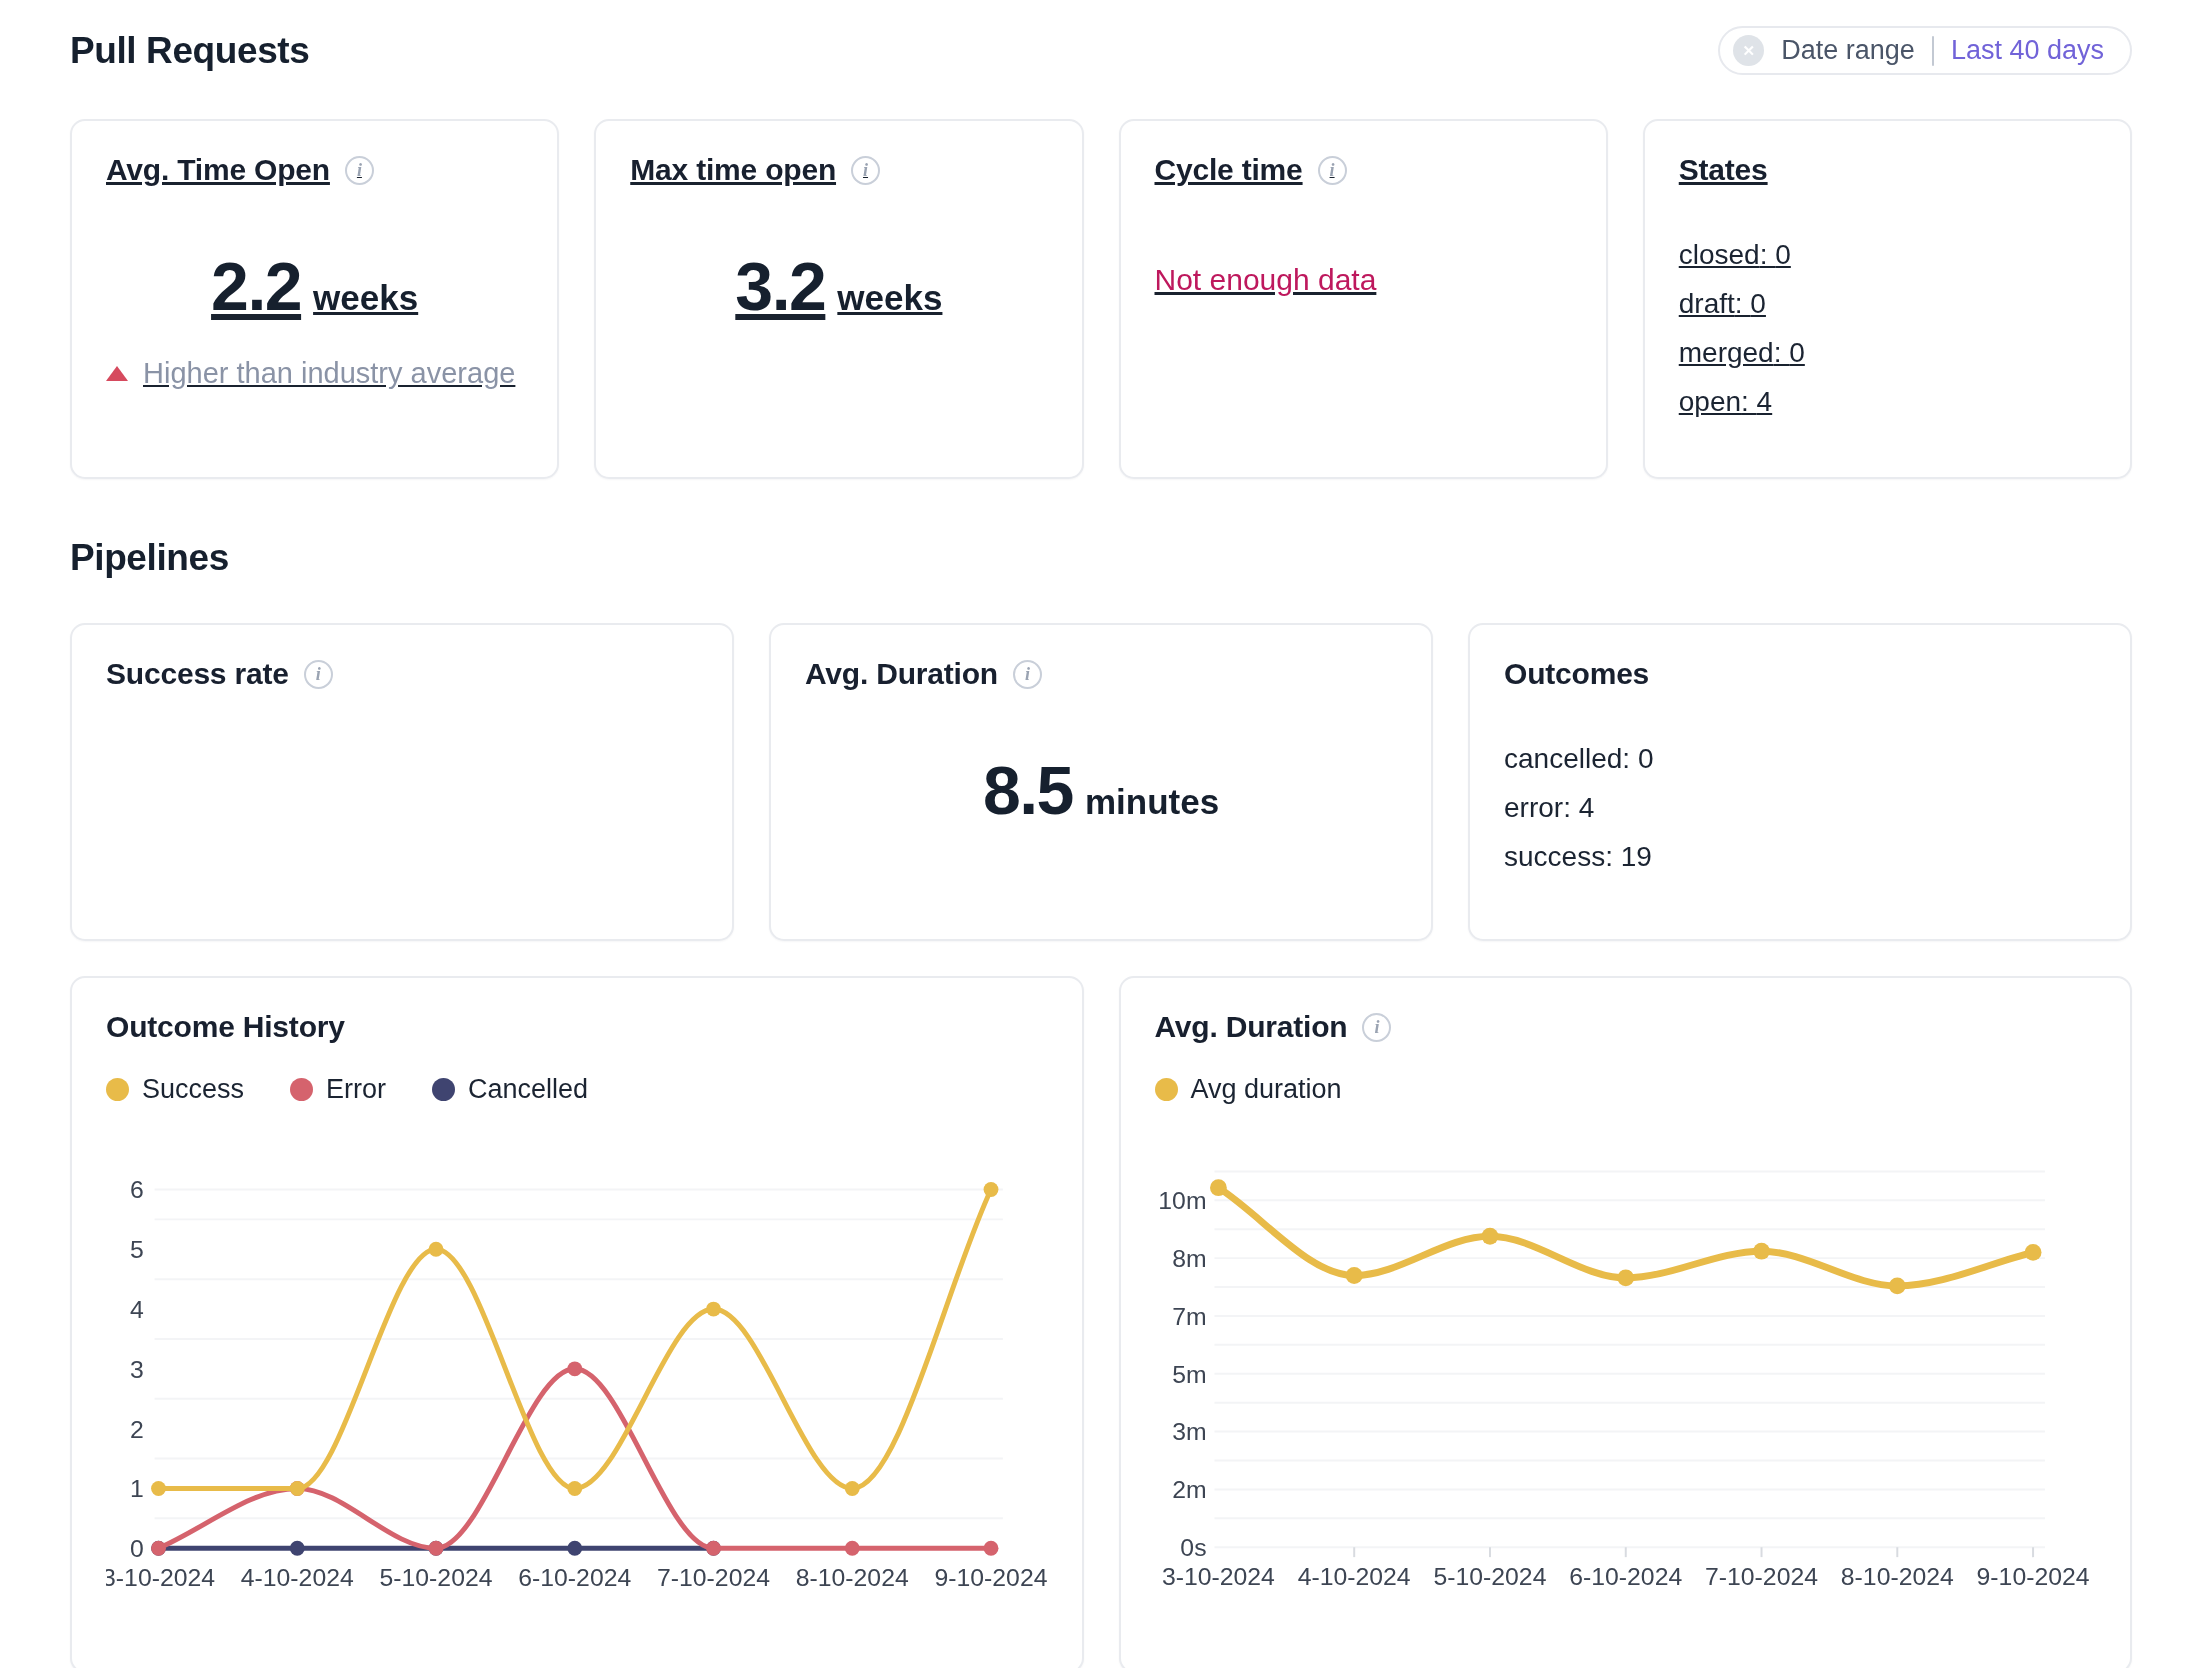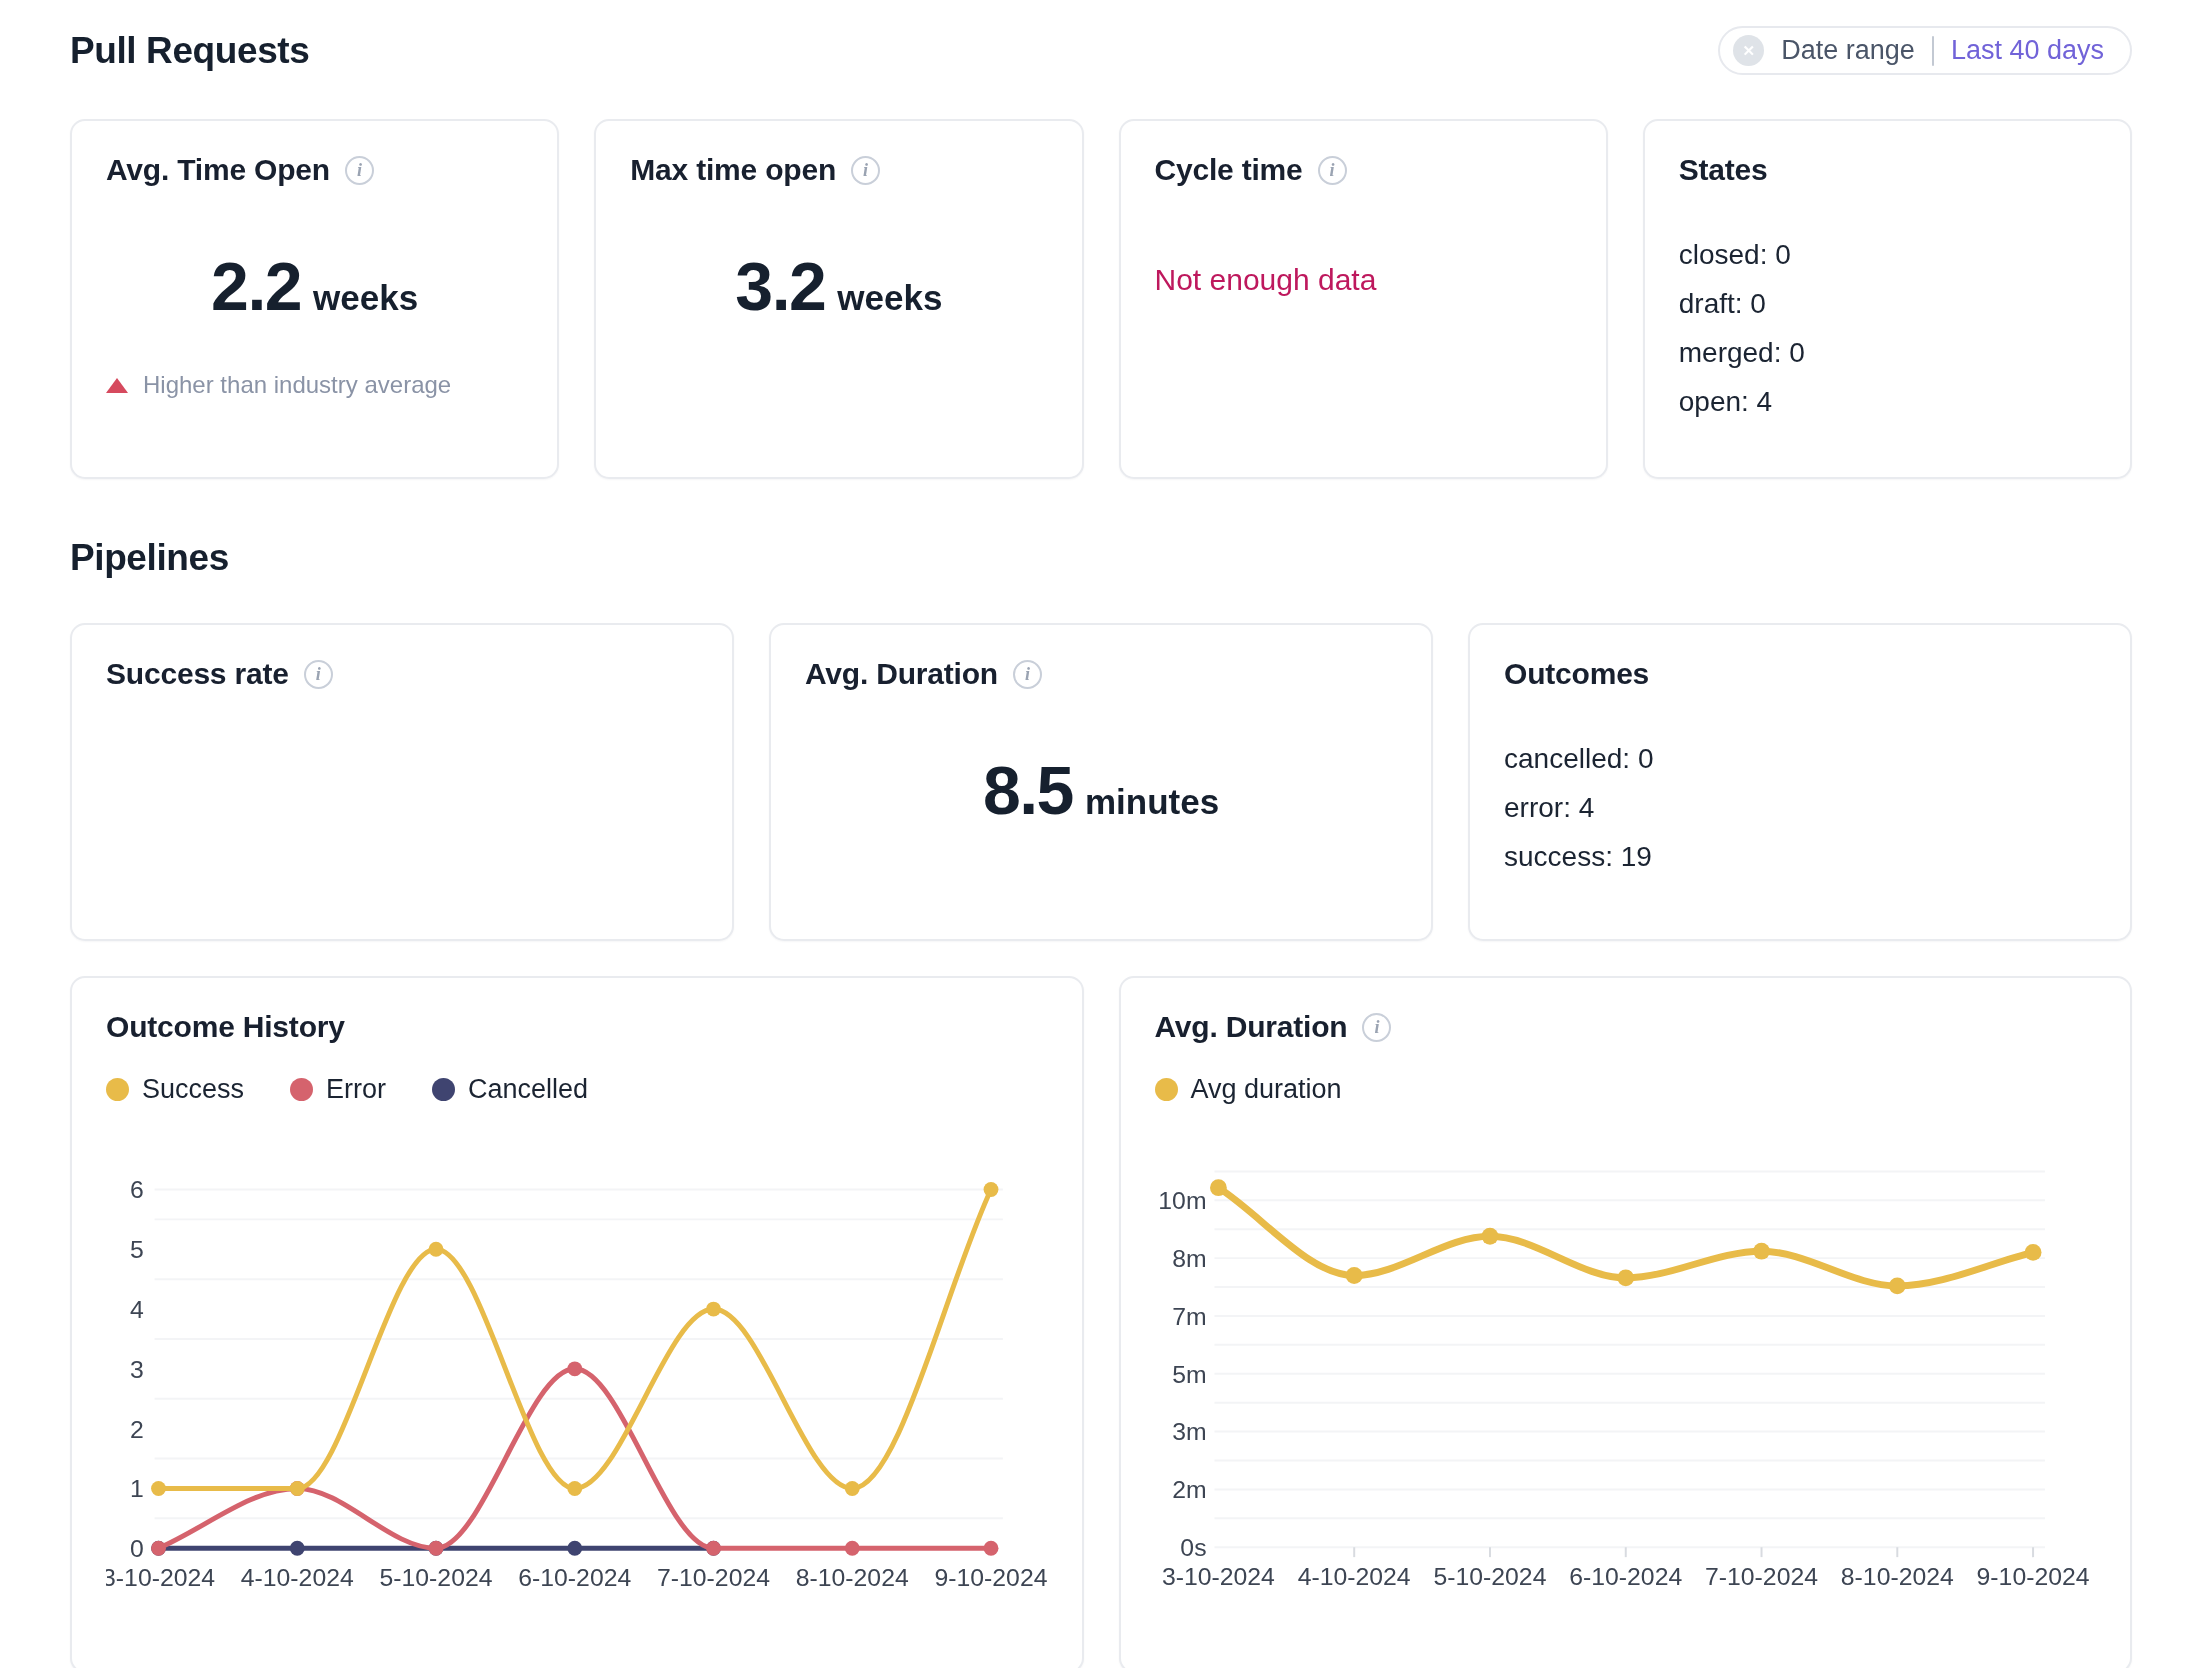--- a/index.html
+++ b/index.html
@@ -25,21 +25,21 @@
     display: flex; align-items: center; justify-content: center;
     font-size: 15px; font-weight: 700;
   }
   .pill-x::after { content: "✕"; }
   .pill-label { font-size: 27px; color: #4a5568; }
   .pill-sep { width: 2px; height: 30px; background: #c3c9d3; border-radius: 1px; }
   .pill-value { font-size: 27px; color: #7163d8; }
 
   
   .cards-row { display: grid; gap: 35px; margin-top: 44px; }
-  .row-pr { grid-template-columns: repeat(4, 1fr); }
+  .row-pr { grid-template-columns: repeat(4, 1fr); text-decoration: underline; }
   .row-pipelines { grid-template-columns: repeat(3, 1fr); }
   .charts-row { grid-template-columns: 1fr 1fr; margin-top: 35px; }
   .card {
     background: #fff;
     border: 2px solid #e9ebef;
     border-radius: 15px;
     padding: 32px 34px;
     box-shadow: 0 1px 2px rgba(16,24,40,0.04);
     display: flex; flex-direction: column;
   }
@@ -54,21 +54,21 @@
     color: #9aa3b2; display: flex; align-items: center; justify-content: center;
     font-family: "Liberation Serif", serif; font-style: italic; font-weight: 700; font-size: 18px;
     cursor: pointer; flex: none;
   }
   .info-icon::after { content: "i"; }
 
   .metric { display: flex; justify-content: center; align-items: baseline; gap: 12px; margin-top: 60px; }
   .metric-value { font-size: 68px; font-weight: 700; letter-spacing: -1.5px; color: #16202e; }
   .metric-unit { font-size: 35px; font-weight: 700; color: #16202e; }
 
-  .note { display: flex; align-items: center; gap: 15px; margin-top: 46px; font-size: 24px; color: #8a93a6; }
+  .note { display: flex; align-items: center; gap: 15px; margin-top: 32px; font-size: 29px; color: #8a93a6; }
   .triangle-up-icon {
     width: 0; height: 0; flex: none;
     border-left: 11px solid transparent; border-right: 11px solid transparent;
     border-bottom: 15px solid #d64a5e;
   }
   .empty-text { margin-top: 76px; text-align: left; font-size: 30px; color: #be185d; }
 
   .stat-list { list-style: none; margin-top: 52px; font-size: 28px; color: #1b2432; }
   .stat-list li { margin-bottom: 17px; }
   .kv-label::after { content: ": "; }

